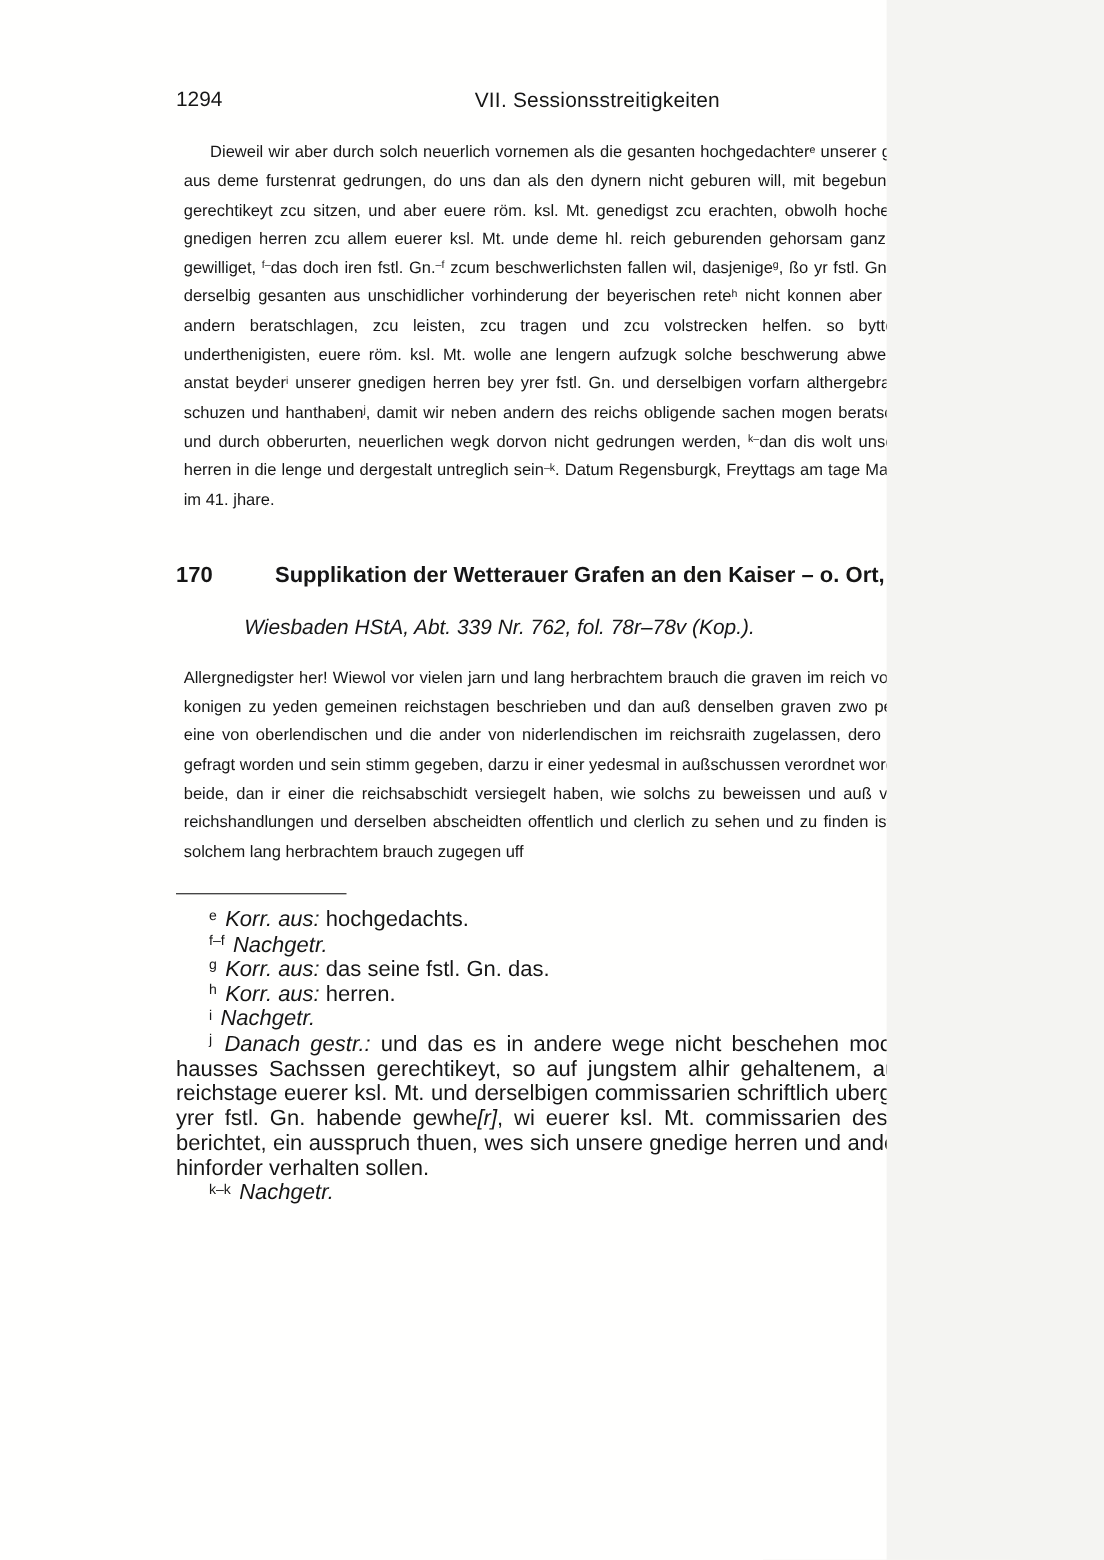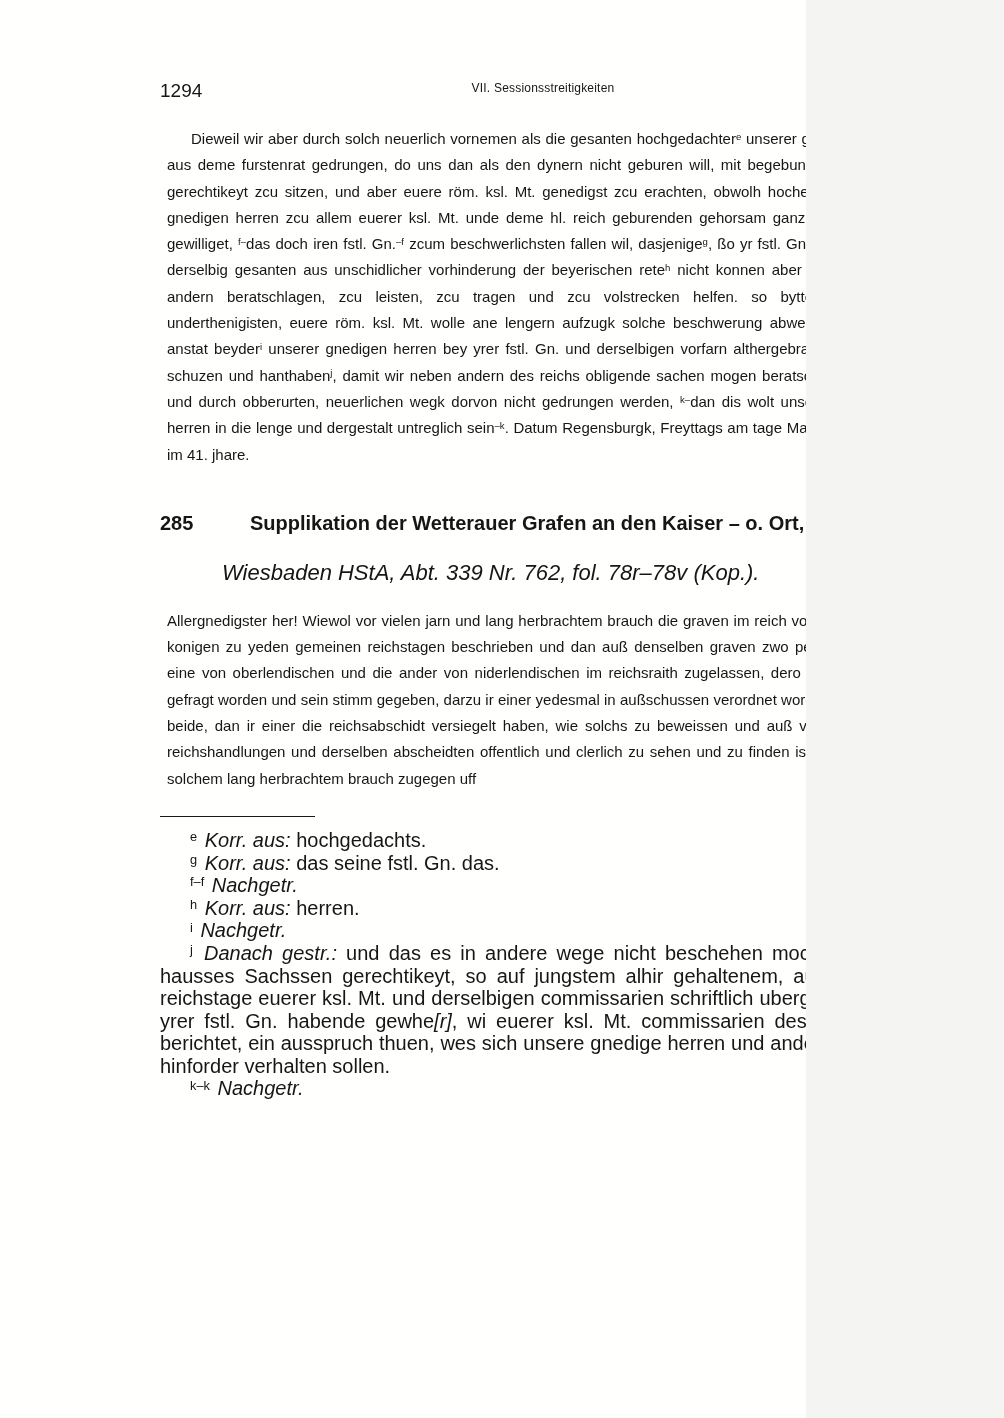--- a/index.html
+++ b/index.html
@@ -32,21 +32,21 @@
     position: absolute;
     left: 0;
     top: 0;
   }
   .running-head {
     position: absolute;
     left: 16px;
     right: 0;
     top: 1px;
     text-align: center;
-    font-size: 12px;
+    font-size: 19px;
     letter-spacing: 0.2px;
   }
   .body-par {
     font-size: 15px;
     line-height: 26.3px;
     text-align: justify;
     margin: 7px;
   }
   .indent { text-indent: 24px; }
   sup, .sup {
@@ -64,21 +64,21 @@
     margin: 42px 0 24px 0;
     line-height: 26px;
   }
   .section-number {
     width: 58px;
     flex-shrink: 0;
   }
   .section-title { flex: 1; margin-left: 32px; }
   .source-line {
     font-style: italic;
-    font-size: 22px;
+    font-size: 19px;
     margin: 0 0 22px 62px;
   }
   .footnote-sep {
     width: 155px;
     height: 0;
     border-top: 1.6px solid #1a1a1a;
     margin: 24px 0 12px 0;
   }
   .footnote {
     font-size: 20px;
@@ -96,34 +96,34 @@
   <div class="content-column">
 
     <div class="running-header">
       <span class="page-number">1294</span>
       <span class="running-head">VII. Sessionsstreitigkeiten</span>
     </div>
 
     <p class="body-par indent"><span class="seg">Dieweil wir aber durch solch neuerlich vornemen als die gesanten hochgedachter</span><sup class="sup">e</sup><span class="seg"> unserer gnedigen herrn aus deme furstenrat gedrungen, do uns dan als den dynern nicht geburen will, mit begebung irer fstl. Gn. gerechtikeyt zcu sitzen, und aber euere röm. ksl. Mt. genedigst zcu erachten, obwolh hochermelte unsere gnedigen herren zcu allem euerer ksl. Mt. unde deme hl. reich geburenden gehorsam ganz underthenigst gewilliget, </span><sup class="sup">f–</sup><span class="seg">das doch iren fstl. Gn.</span><sup class="sup">–f</sup><span class="seg"> zcum beschwerlichsten fallen wil, dasjenige</span><sup class="sup">g</sup><span class="seg">, ßo yr fstl. Gn. aber </span><span class="seg it">[= oder]</span><span class="seg"> derselbig gesanten aus unschidlicher vorhinderung der beyerischen rete</span><sup class="sup">h</sup><span class="seg"> nicht konnen aber mogen neben andern beratschlagen, zcu leisten, zcu tragen und zcu volstrecken helfen. so bytten wir zcum underthenigisten, euere röm. ksl. Mt. wolle ane lengern aufzugk solche beschwerung abwenden und uns anstat beyder</span><sup class="sup">i</sup><span class="seg"> unserer gnedigen herren bey yrer fstl. Gn. und derselbigen vorfarn althergebrachten session schuzen und hanthaben</span><sup class="sup">j</sup><span class="seg">, damit wir neben andern des reichs obligende sachen mogen beratschlagen helfen und durch obberurten, neuerlichen wegk dorvon nicht gedrungen werden, </span><sup class="sup">k–</sup><span class="seg">dan dis wolt unseren gnedigen herren in die lenge und dergestalt untreglich sein</span><sup class="sup">–k</sup><span class="seg">. Datum Regensburgk, Freyttags am tage Marie Magdalene im 41. jhare.</span></p>
 
     <h2 class="section-heading">
-      <span class="section-number">285</span>
+      <span class="section-number">170</span>
       <span class="section-title">Supplikation der Wetterauer Grafen an den Kaiser – o. Ort, o. Datum</span>
     </h2>
 
     <p class="source-line">Wiesbaden HStA, Abt. 339 Nr. 762, fol. 78r–78v (Kop.).</p>
 
     <p class="body-par"><span class="seg">Allergnedigster her! Wiewol vor vielen jarn und lang herbrachtem brauch die graven im reich von keysern und konigen zu yeden gemeinen reichstagen beschrieben und dan auß denselben graven zwo person, nemlich eine von oberlendischen und die ander von niderlendischen im reichsraith zugelassen, dero yeder im raith gefragt worden und sein stimm gegeben, darzu ir einer yedesmal in außschussen verordnet worden, etwan die beide, dan ir einer die reichsabschidt versiegelt haben, wie solchs zu beweissen und auß vielen gehalten reichshandlungen und derselben abscheidten offentlich und clerlich zu sehen und zu finden ist, so wirt doch solchem lang herbrachtem brauch zugegen uff</span></p>
 
     <div class="footnote-sep"></div>
 
     <div class="footnotes">
         <p class="footnote"><sup class="sup fn-marker">e</sup> <span class="seg it">Korr. aus:</span><span class="seg"> hochgedachts.</span></p>
+        <p class="footnote"><sup class="sup fn-marker">f–f</sup> <span class="seg it">Nachgetr.</span></p>
         <p class="footnote"><sup class="sup fn-marker">g</sup> <span class="seg it">Korr. aus:</span><span class="seg"> das seine fstl. Gn. das.</span></p>
-        <p class="footnote"><sup class="sup fn-marker">f–f</sup> <span class="seg it">Nachgetr.</span></p>
         <p class="footnote"><sup class="sup fn-marker">h</sup> <span class="seg it">Korr. aus:</span><span class="seg"> herren.</span></p>
         <p class="footnote"><sup class="sup fn-marker">i</sup> <span class="seg it">Nachgetr.</span></p>
         <p class="footnote"><sup class="sup fn-marker">j</sup> <span class="seg it">Danach gestr.:</span><span class="seg"> und das es in andere wege nicht beschehen mochte uff des hausses Sachssen gerechtikeyt, so auf jungstem alhir gehaltenem, auch itzigem reichstage euerer ksl. Mt. und derselbigen commissarien schriftlich ubergeben, auch yrer fstl. Gn. habende gewhe</span><span class="seg it">[r]</span><span class="seg">, wi euerer ksl. Mt. commissarien des genugsam berichtet, ein ausspruch thuen, wes sich unsere gnedige herren und andere in deme hinforder verhalten sollen.</span></p>
         <p class="footnote"><sup class="sup fn-marker">k–k</sup> <span class="seg it">Nachgetr.</span></p>
       </div>
 
   </div>
 </div>
 
 </body></html>

